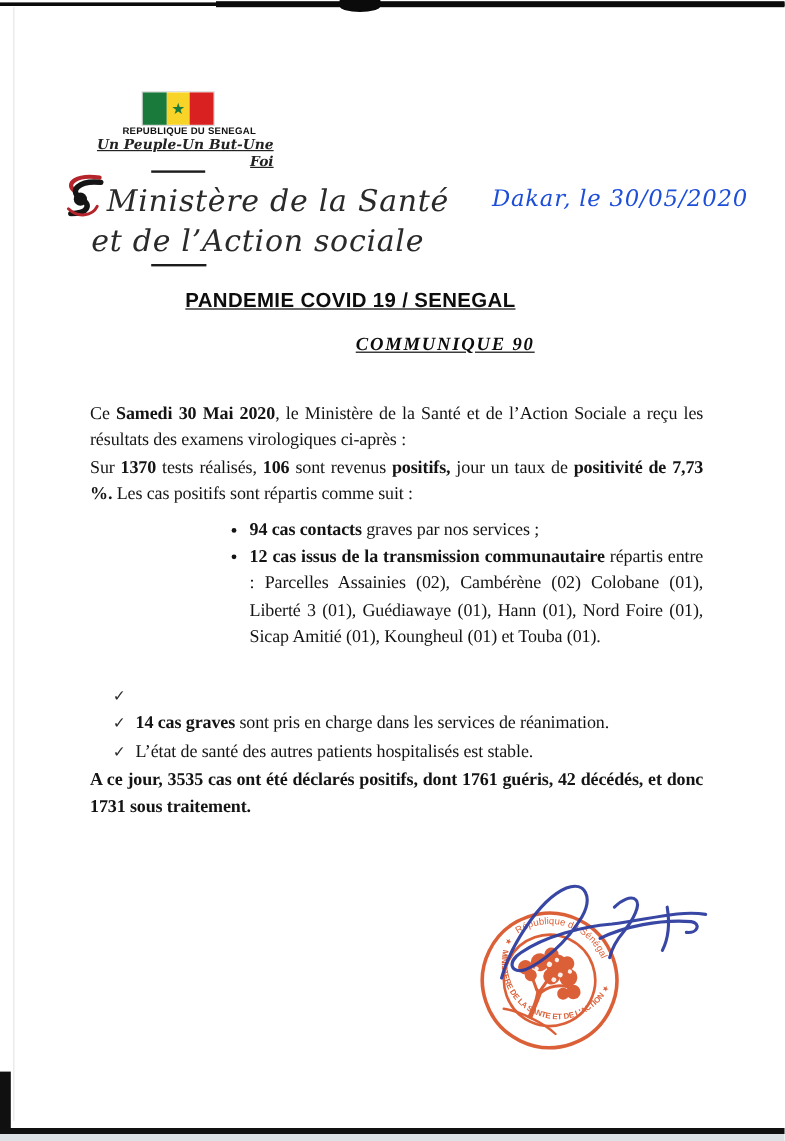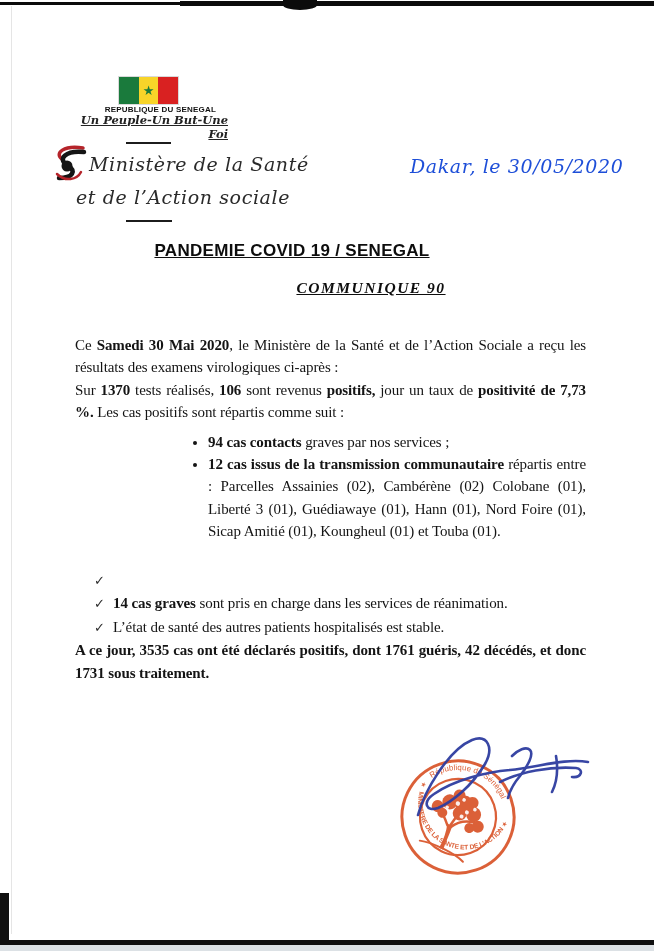--- a/index.html
+++ b/index.html
@@ -13,30 +13,30 @@
   .scan-top-blob { position:absolute; left:283px; top:0; width:34px; height:10px; background:#0b0b0b; border-radius:0 0 60% 60%; }
   .scan-left     { position:absolute; left:11px; top:6px; width:1px; height:928px; background:rgba(0,0,0,0.10); }
   .scan-bottom   { position:absolute; left:0; top:940px; width:654px; height:5px; background:#101010; }
   .scan-corner   { position:absolute; left:0; top:893px; width:9px; height:52px; background:#101010; }
   .scan-strip    { position:absolute; left:0; top:945px; width:654px; height:6px; background:#dce1e5; }
 
   
   .flag { position:absolute; left:119px; top:77px; width:59px; height:27px; display:flex; box-shadow:0 0 0 1px rgba(0,0,0,0.15); }
   .flag .band { flex:1; position:relative; }
   .flag .star { position:absolute; left:0; right:0; top:50%; transform:translateY(-54%); text-align:center; font-size:13px; line-height:1; }
-  .republic { position:absolute; left:90px; top:105px; width:126px; text-align:right;
+  .republic { position:absolute; left:102px; top:105px; width:126px; text-align:left;
               font-family:"Liberation Sans", sans-serif; font-weight:bold; font-size:8px; letter-spacing:0.2px; color:#111; }
   .motto { position:absolute; left:68px; top:113px; width:160px; text-align:right;
            font-family:"DejaVu Serif", serif; font-style:italic; font-weight:bold; font-size:11.5px;
            text-decoration:underline; color:#222; }
   .sep { position:absolute; height:2px; background:#1c1c1c; }
   .sep-top { left:126px; top:142px; width:45px; }
   .sep-bottom { left:126px; top:220px; width:46px; }
   .ministry-logo { position:absolute; left:50px; top:144px; }
-  .min-line { position:absolute; font-family:"DejaVu Serif", serif; font-style:italic; font-size:19px;
+  .min-line { position:absolute; font-family:"DejaVu Serif", serif; font-style:italic; font-size:25px;
               letter-spacing:0.6px; color:#2a2a2a; white-space:nowrap; }
   .min1 { left:89px; top:153px; }
   .min2 { left:76px; top:186px; }
   .dateline { position:absolute; left:410px; top:155px; font-family:"DejaVu Serif", serif; font-style:italic;
               font-size:19px; letter-spacing:0.6px; color:#1d4ed8; white-space:nowrap; }
 
   
   .title { position:absolute; left:0; top:241px; width:584px; text-align:center;
            font-family:"Liberation Sans", sans-serif; font-weight:bold; font-size:17px;
            letter-spacing:0.3px; text-decoration:underline; color:#0d0d0d; }

